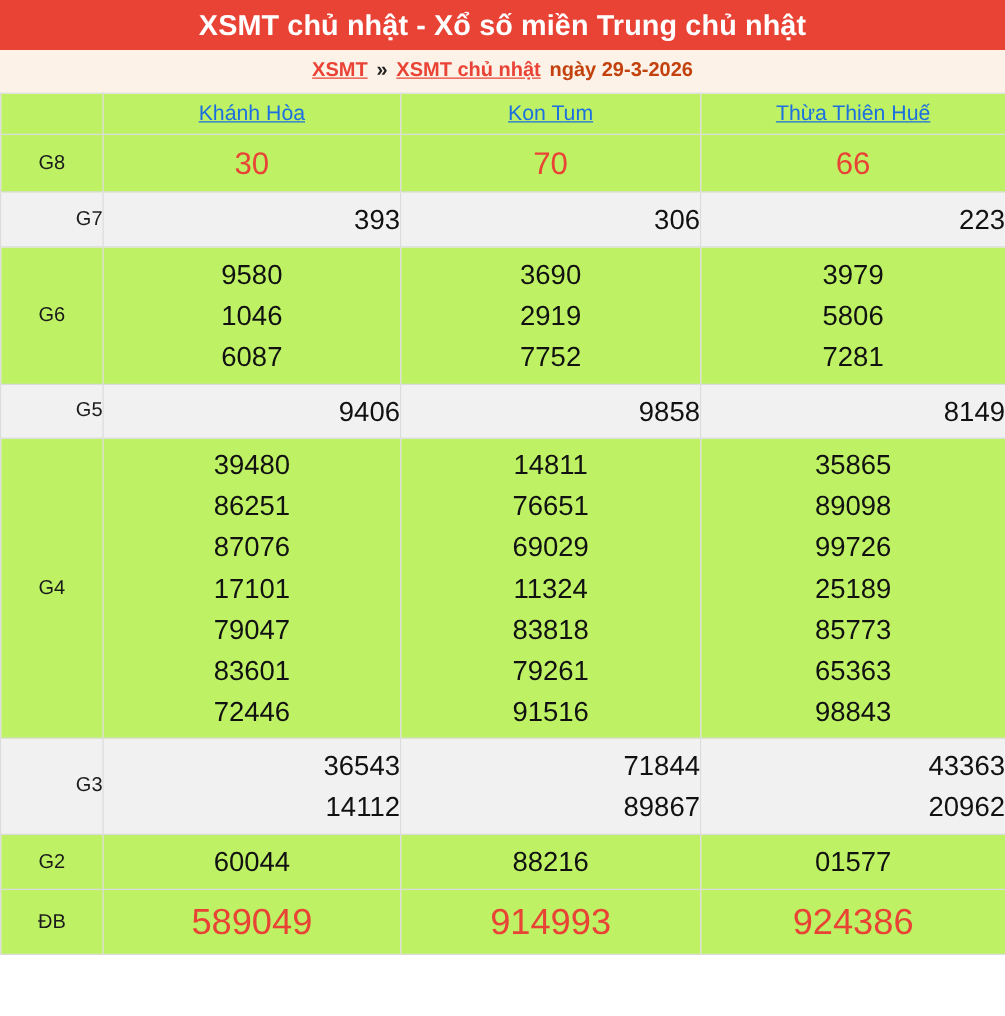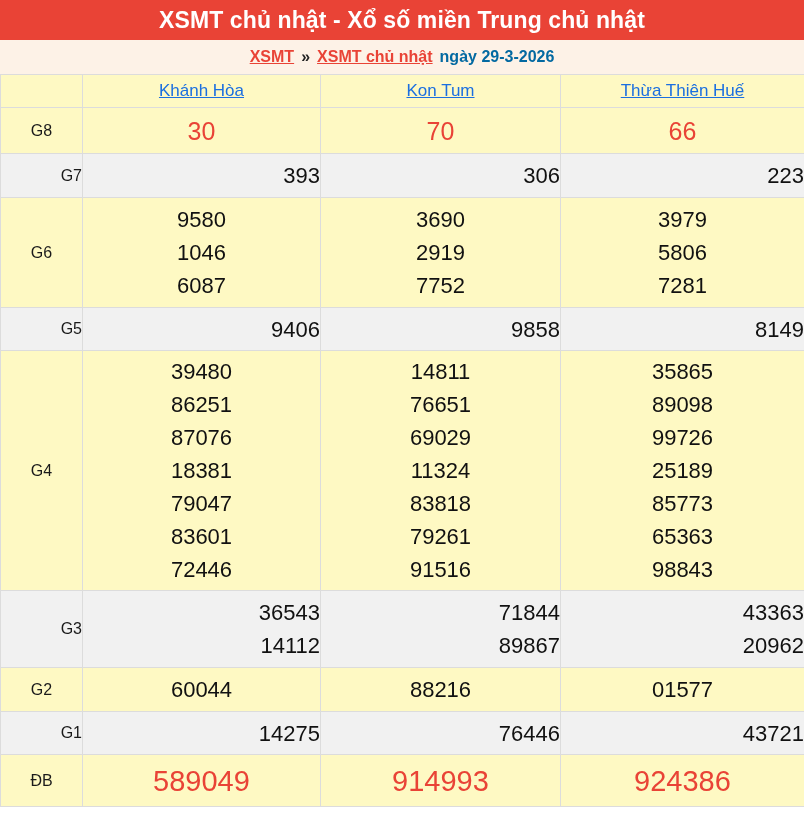--- a/index.html
+++ b/index.html
@@ -42,21 +42,21 @@
     gap:7px;
     font-size:16px;
     font-weight:bold;
   }
   .breadcrumb a{
     color:var(--red);
     text-decoration:underline;
     cursor:pointer;
   }
   .breadcrumb .sep{color:#222;font-weight:bold;}
-  .breadcrumb .date{color:#0369a1;}
+  .breadcrumb .date{color:#c2410c;}
 
   
   table.results{
     width:804px;
     border-collapse:collapse;
     table-layout:fixed;
   }
   table.results td{
     border:1px solid var(--border);
     text-align:center;
@@ -74,21 +74,21 @@
     color:#1b1b1b;
     font-weight:normal;
   }
   .num{
     font-size:22px;
     font-weight:normal;
     color:var(--ink);
     line-height:33px;
   }
   tr.striped td{background:var(--stripe);text-align:right;}
-  tr:not(.striped) td{background:#fef9c3;}
+  tr:not(.striped) td{background:#bef264;}
 
   .row-g8 td{height:46px;}
   .row-g7 td{height:44px;}
   .row-g6 td{height:110px;}
   .row-g5 td{height:43px;}
   .row-g4 td{height:240px;}
   .row-g3 td{height:77px;}
   .row-g2 td{height:44px;}
   .row-g1 td{height:43px;}
   .row-db td{height:52px;}
@@ -179,21 +179,21 @@
           <td>
             <div class="num">8149</div>
           </td>
         </tr>
         <tr class="prize-row row-g4">
           <td class="row-label">G4</td>
           <td>
             <div class="num">39480</div>
             <div class="num">86251</div>
             <div class="num">87076</div>
-            <div class="num">18381</div>
+            <div class="num">17101</div>
             <div class="num">79047</div>
             <div class="num">83601</div>
             <div class="num">72446</div>
           </td>
           <td>
             <div class="num">14811</div>
             <div class="num">76651</div>
             <div class="num">69029</div>
             <div class="num">11324</div>
             <div class="num">83818</div>
@@ -230,32 +230,20 @@
           <td>
             <div class="num">60044</div>
           </td>
           <td>
             <div class="num">88216</div>
           </td>
           <td>
             <div class="num">01577</div>
           </td>
         </tr>
-        <tr class="prize-row row-g1 striped">
-          <td class="row-label">G1</td>
-          <td>
-            <div class="num">14275</div>
-          </td>
-          <td>
-            <div class="num">76446</div>
-          </td>
-          <td>
-            <div class="num">43721</div>
-          </td>
-        </tr>
         <tr class="prize-row row-db">
           <td class="row-label">ĐB</td>
           <td>
             <div class="num">589049</div>
           </td>
           <td>
             <div class="num">914993</div>
           </td>
           <td>
             <div class="num">924386</div>

